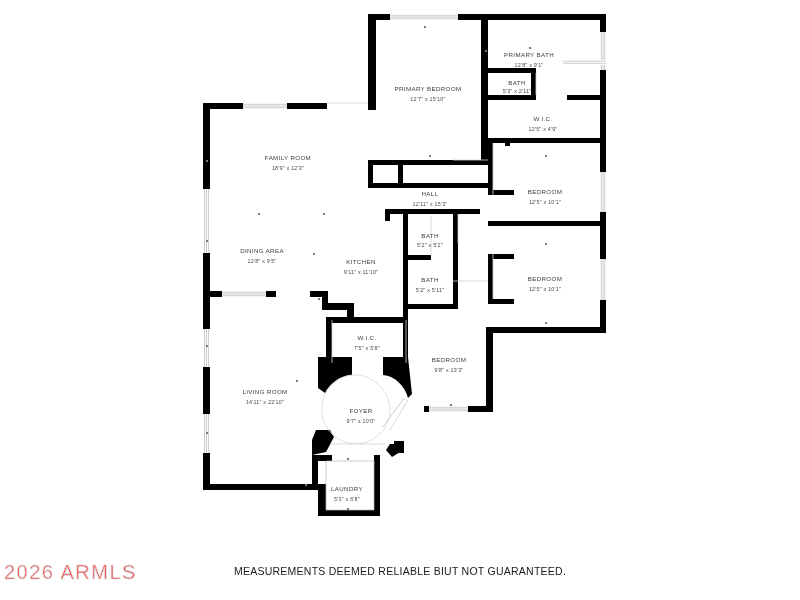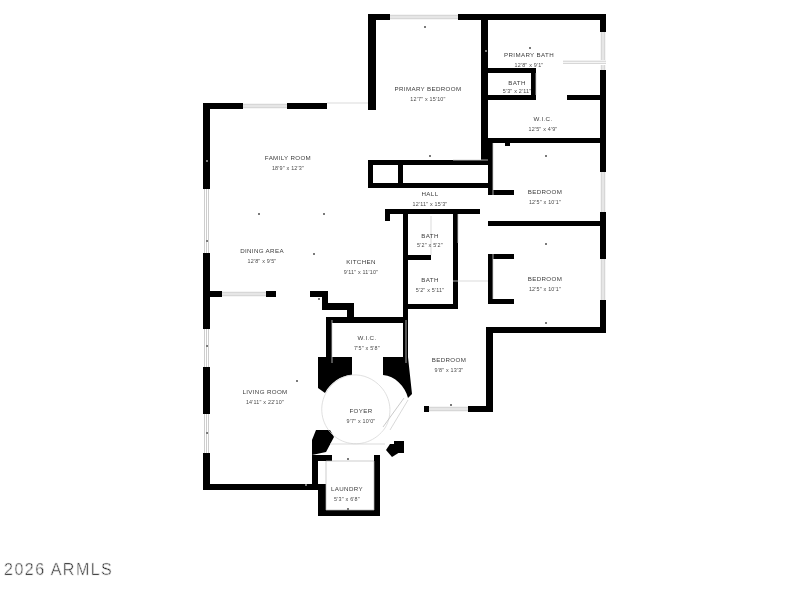--- a/index.html
+++ b/index.html
@@ -58,23 +58,23 @@
     font-size: 10.5px;
     letter-spacing: 0.25px;
     color: #1a1a1a;
     white-space: nowrap;
   }
   .watermark {
     position: absolute;
     left: 4px;
     top: 561px;
     font-family: "Liberation Sans", sans-serif;
-    font-size: 16px;
+    font-size: 20px;
     letter-spacing: 1.5px;
-    color: #000000;
+    color: #ef4444;
     -webkit-text-stroke: 0.7px #e3e3e3;
     text-shadow: 0 0 1px #ededed;
     user-select: none;
   }
 </style>
 </head>
 <body>
 
 <div id="plan-root">
 
@@ -358,14 +358,15 @@
       </g>
       <g>
         <text class="rm-name" x="347" y="489">LAUNDRY</text>
         <text class="rm-dim" x="347" y="500">5'3" x 6'8"</text>
       </g>
     </g>
 
   </svg>
 
   <div class="watermark">2026 ARMLS</div>
+  <div class="footer-note">MEASUREMENTS DEEMED RELIABLE BIUT NOT GUARANTEED.</div>
 
 </div>
 
 </body></html>

